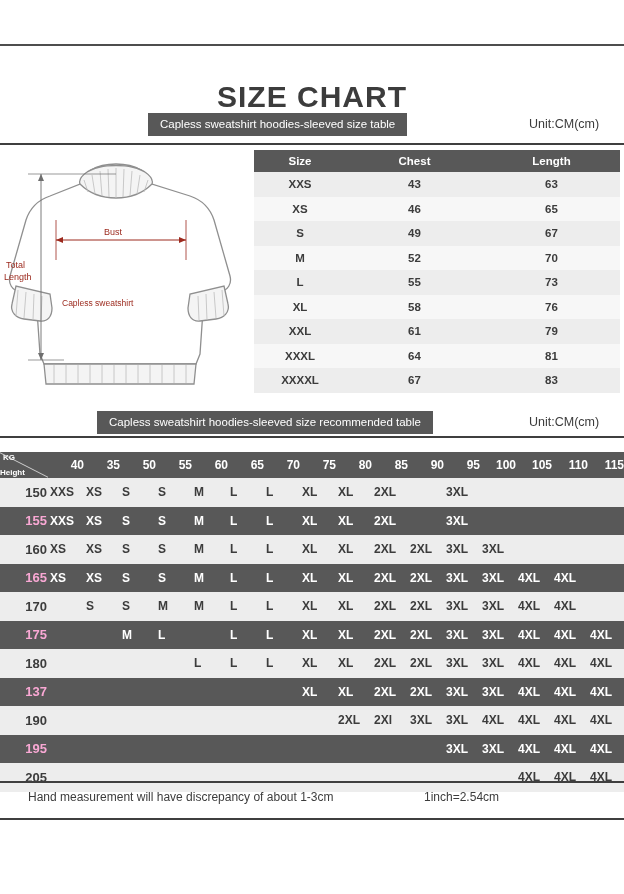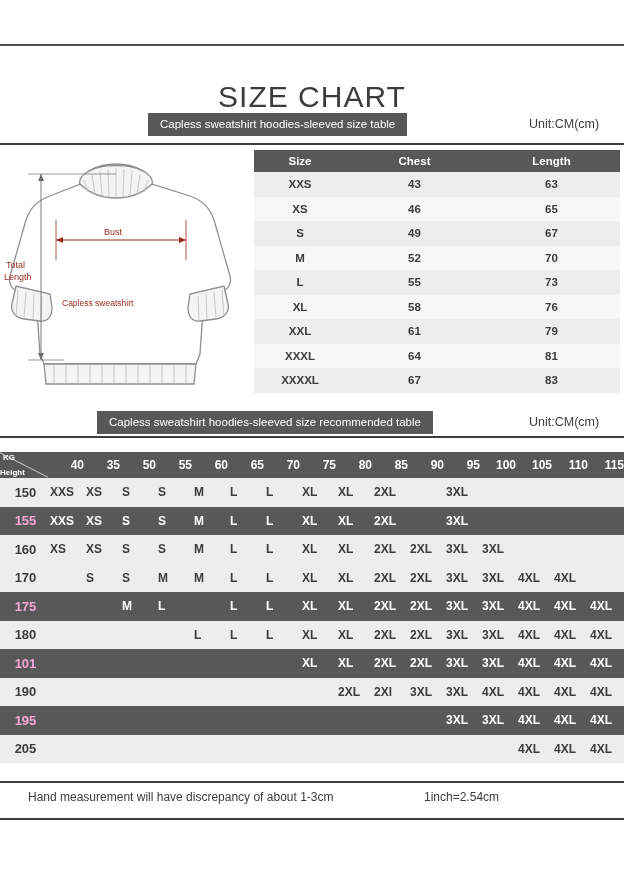--- a/index.html
+++ b/index.html
@@ -36,21 +36,21 @@
 
   .title {
     position: absolute;
     top: 60px;
     left: 0;
     width: 624px;
     text-align: center;
     font-size: 30px;
     letter-spacing: 1px;
     color: #3c3c3c;
-    font-weight: normal;
+    font-weight: bold;
   }
 
   .cap-banner {
     position: absolute;
     background: #585858;
     color: #ffffff;
     font-size: 11.5px;
     padding: 5px 12px 6px 12px;
     white-space: nowrap;
   }
@@ -136,21 +136,21 @@
     font-size: 12px;
     font-weight: bold;
     height: 26px;
     text-align: right;
     padding: 0;
   }
   .rec-table td.hrow {
     font-weight: bold;
     font-size: 13px;
     color: #3c3c3c;
-    text-align: center;
+    text-align: right;
     padding-left: 4px;
     height: 26.5px;
   }
   .rec-table td.cell {
     text-align: left;
     font-weight: bold;
     font-size: 12px;
     height: 26.5px;
     padding-left: 2px;
   }
@@ -451,20 +451,39 @@
         <td class="cell">XL</td>
         <td class="cell">XL</td>
         <td class="cell">2XL</td>
         <td class="cell">2XL</td>
         <td class="cell">3XL</td>
         <td class="cell">3XL</td>
         <td class="cell"></td>
         <td class="cell"></td>
         <td class="cell"></td>
       </tr>
+      <tr class="dark">
+        <td class="hrow">165</td>
+        <td class="cell">XS</td>
+        <td class="cell">XS</td>
+        <td class="cell">S</td>
+        <td class="cell">S</td>
+        <td class="cell">M</td>
+        <td class="cell">L</td>
+        <td class="cell">L</td>
+        <td class="cell">XL</td>
+        <td class="cell">XL</td>
+        <td class="cell">2XL</td>
+        <td class="cell">2XL</td>
+        <td class="cell">3XL</td>
+        <td class="cell">3XL</td>
+        <td class="cell">4XL</td>
+        <td class="cell">4XL</td>
+        <td class="cell"></td>
+      </tr>
       <tr class="light">
         <td class="hrow">170</td>
         <td class="cell"></td>
         <td class="cell">S</td>
         <td class="cell">S</td>
         <td class="cell">M</td>
         <td class="cell">M</td>
         <td class="cell">L</td>
         <td class="cell">L</td>
         <td class="cell">XL</td>
@@ -509,21 +528,21 @@
         <td class="cell">XL</td>
         <td class="cell">2XL</td>
         <td class="cell">2XL</td>
         <td class="cell">3XL</td>
         <td class="cell">3XL</td>
         <td class="cell">4XL</td>
         <td class="cell">4XL</td>
         <td class="cell">4XL</td>
       </tr>
       <tr class="dark">
-        <td class="hrow">101</td>
+        <td class="hrow">137</td>
         <td class="cell"></td>
         <td class="cell"></td>
         <td class="cell"></td>
         <td class="cell"></td>
         <td class="cell"></td>
         <td class="cell"></td>
         <td class="cell"></td>
         <td class="cell">XL</td>
         <td class="cell">XL</td>
         <td class="cell">2XL</td>

